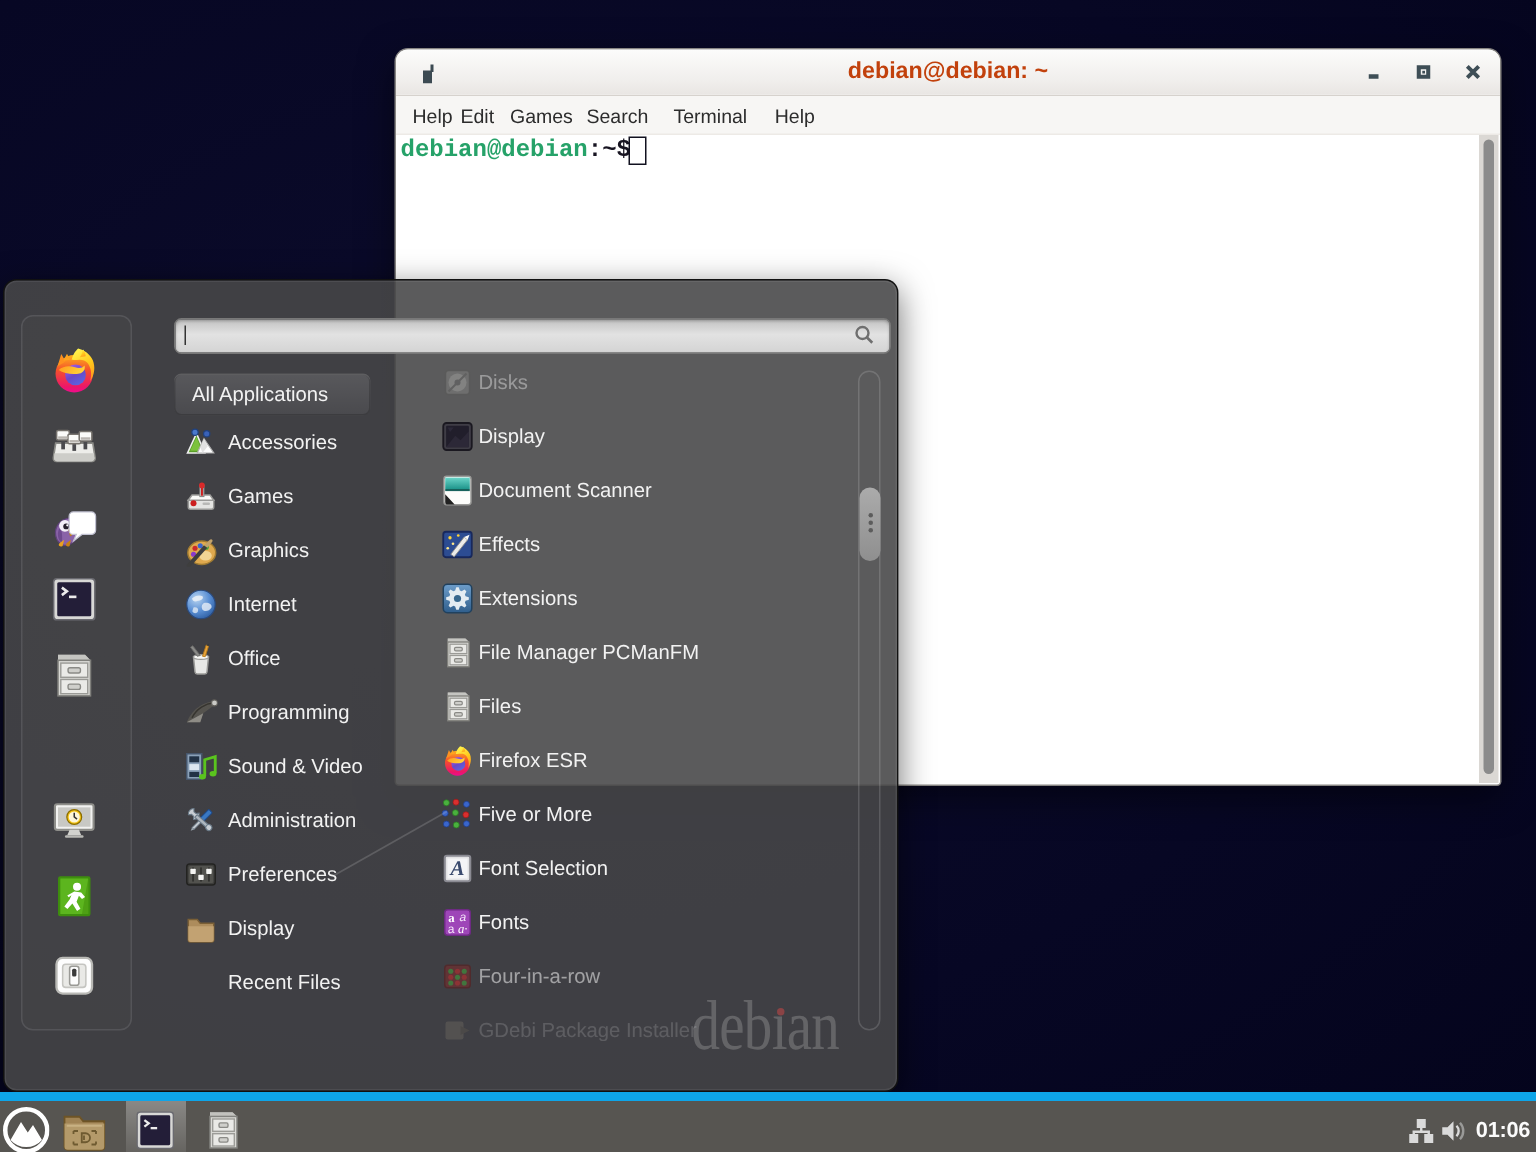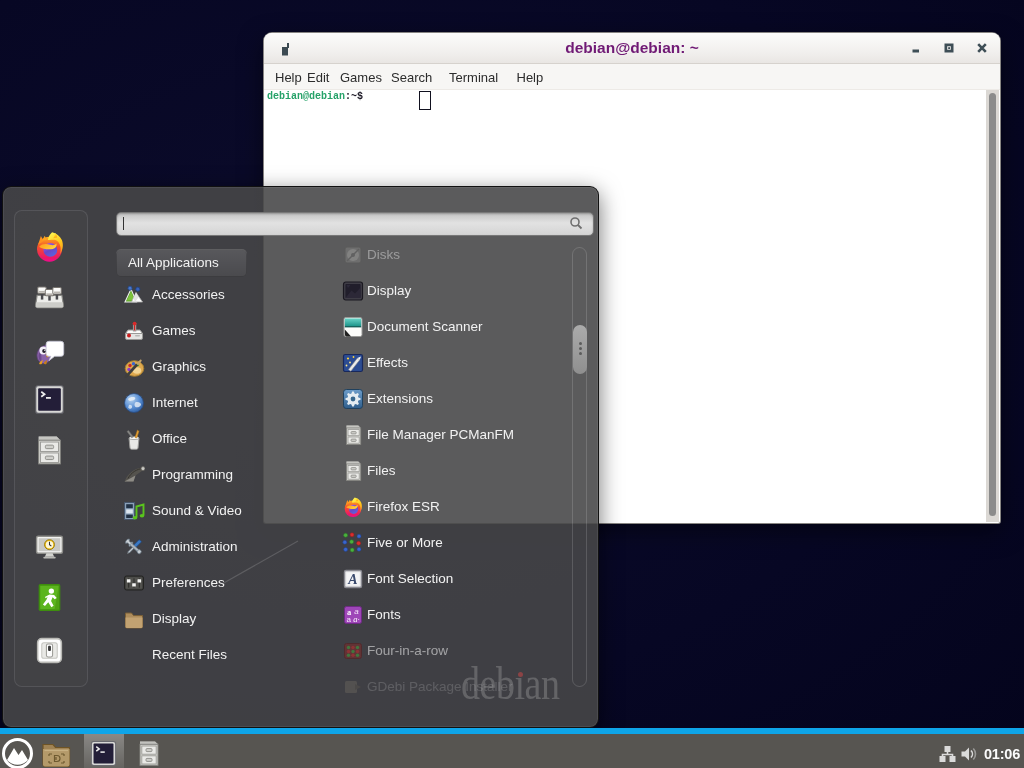--- a/index.html
+++ b/index.html
@@ -5,25 +5,25 @@
   html,body{margin:0;padding:0;width:1024px;height:768px;overflow:hidden;}
   body{font-family:"Liberation Sans", sans-serif;background:#070722;}
   .abs{position:absolute;}
   #desktop{left:0;top:0;width:1024px;height:768px;
     background:radial-gradient(ellipse at 35% 40%, #0c0c2c 0%, #070724 60%, #04041c 100%);}
   #term{left:264px;top:33px;width:736px;height:490px;border-radius:8px 8px 2px 2px;
     background:#ffffff;box-shadow:0 0 0 1px rgba(150,148,142,0.9),0 8px 24px rgba(0,0,0,0.5);}
   #titlebar{left:0;top:0;width:736px;height:30px;border-radius:8px 8px 0 0;
     background:linear-gradient(#fcfcfb,#f0eeec 70%,#e9e6e3);border-bottom:1px solid #d6d2cd;}
   #title{left:0;top:0;width:736px;height:30px;line-height:29px;text-align:center;
-    font-size:15.5px;font-weight:bold;color:#701a75;}
+    font-size:15.5px;font-weight:bold;color:#c2410c;}
   #menubar{left:0;top:31px;width:736px;height:25px;background:#f7f6f4;border-bottom:1px solid #edeae6;}
   .mi{top:31px;height:26px;line-height:27px;font-size:13px;color:#2c2c2c;}
   #content{left:1px;top:57px;width:734px;height:432px;background:#ffffff;}
-  #prompt{left:2px;top:1px;font-family:"Liberation Mono",monospace;font-size:10px;font-weight:bold;color:#171421;white-space:pre;}
+  #prompt{left:2px;top:1px;font-family:"Liberation Mono",monospace;font-size:16px;font-weight:bold;color:#171421;white-space:pre;}
   #prompt .g{color:#26a269;}
   #cursor{left:153.5px;top:1px;width:10px;height:17px;border:1.5px solid #11111f;}
   #tscroll{left:721px;top:0px;width:13px;height:432px;background:#dbd8d4;}
   #tthumb{left:3px;top:3px;width:7px;height:423px;border-radius:4px;background:#8b8b8b;}
   #menu{left:2px;top:186px;width:595px;height:540px;border-radius:9px;
     background:rgba(71,71,72,0.89);border:1px solid rgba(15,15,15,0.95);
     box-shadow:inset 0 0 0 1px rgba(255,255,255,0.07), 0 6px 22px rgba(0,0,0,0.55);}
   #favbox{left:11px;top:23px;width:72px;height:475px;border-radius:8px;
     border:1px solid rgba(255,255,255,0.10);background:rgba(255,255,255,0.015);}
   .fav{left:30px;width:34px;height:34px;}
@@ -32,21 +32,21 @@
     box-shadow:inset 0 1px 2px rgba(0,0,0,0.25);}
   #scursor{left:120px;top:30px;width:1px;height:13px;background:#333;}
   #sglass{left:566px;top:29px;width:14px;height:14px;}
   #allapps{left:113px;top:62px;width:131px;height:28px;border-radius:5px;
     background:linear-gradient(rgba(255,255,255,0.13),rgba(255,255,255,0.05));
     box-shadow:inset 0 1px 0 rgba(255,255,255,0.12), inset 0 0 0 1px rgba(0,0,0,0.18);
     color:#f2f2f2;font-size:13.5px;text-align:left;padding-left:12px;box-sizing:border-box;line-height:28px;}
   .cat{left:120px;width:160px;height:24px;color:#f2f2f2;font-size:13.5px;}
   .cat .ic{position:absolute;left:0px;top:1px;width:22px;height:22px;}
   .cat .tx{position:absolute;left:29px;top:0px;line-height:24px;white-space:nowrap;text-align:right;}
-  .app{left:291px;width:280px;height:24px;color:#f2f2f2;font-size:13.5px;margin-left:48px;}
+  .app{left:291px;width:280px;height:24px;color:#f2f2f2;font-size:13.5px;}
   .app .ic{position:absolute;left:0px;top:1px;width:22px;height:22px;}
   .app .tx{position:absolute;left:25px;top:0px;line-height:24px;white-space:nowrap;}
   #mtrack{left:569px;top:60px;width:15px;height:440px;border:1px solid rgba(255,255,255,0.15);
     border-radius:8px;box-sizing:border-box;}
   #mthumb{left:570px;top:138px;width:14px;height:49px;border-radius:7px;
     background:linear-gradient(#ababab,#8f8f8f);}
   .dot3{position:absolute;left:5.5px;width:3px;height:3px;border-radius:2px;background:#5c5c5c;}
   #wmark{left:458px;top:477px;font-family:"Liberation Serif",serif;font-size:40px;font-weight:normal;
     letter-spacing:-0.5px;color:rgba(200,200,200,0.27);transform:scale(0.95,1.18);transform-origin:0% 100%;}
   #reddot{left:515px;top:485px;width:5px;height:5px;border-radius:3px;background:rgba(190,70,70,0.6);}

